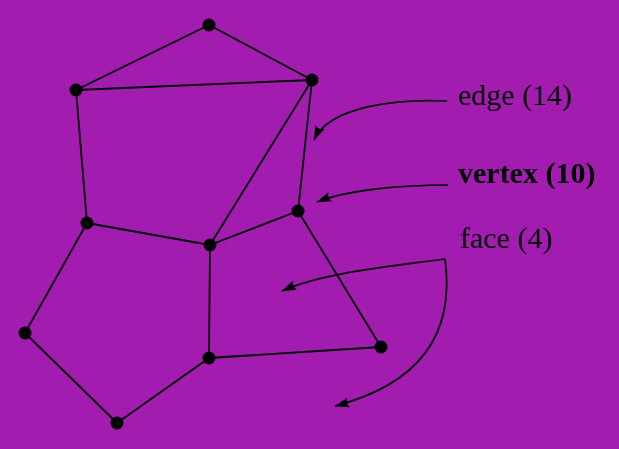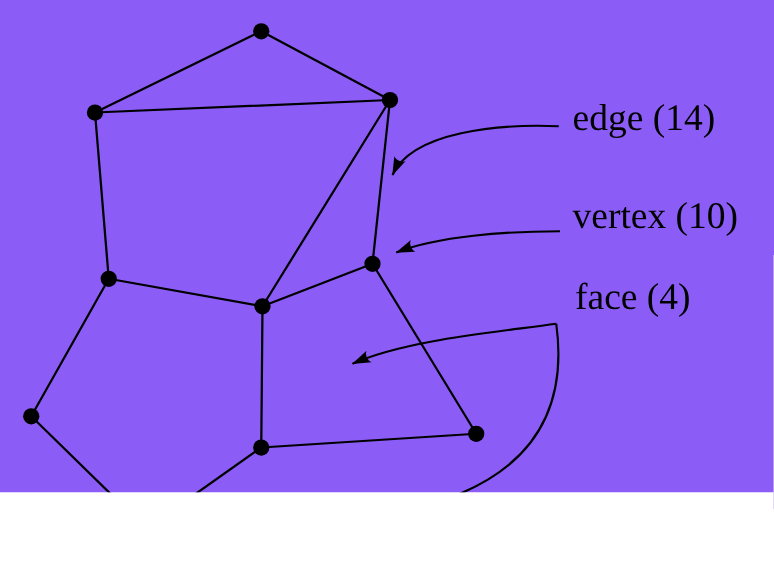--- a/index.html
+++ b/index.html
@@ -3,40 +3,40 @@
 <meta charset="utf-8">
 <style>
   html, body {
     margin: 0;
     padding: 0;
     background: #ffffff;
   }
   .canvas {
     position: relative;
     width: 619px;
-    height: 394px;
-    background: #8b5cf6;
+    height: 449px;
+    background: #a21caf;
     overflow: hidden;
     font-family: "Liberation Serif", serif;
   }
   .graph-svg {
     position: absolute;
     left: 0;
     top: 0;
   }
   .label {
     position: absolute;
     font-size: 30px;
     line-height: 1;
     color: #000000;
     white-space: nowrap;
     user-select: none;
   }
   .label-edge   { left: 458px; top: 80px;  }
-  .label-vertex { left: 458px; top: 158px; }
+  .label-vertex { left: 458px; top: 158px; font-weight: bold; }
   .label-face   { left: 460px; top: 223px; }
 </style>
 </head>
 <body>
 
 <div class="canvas">
 
   <svg class="graph-svg" width="619" height="449" viewBox="0 0 619 449">
     <defs>
       <marker id="arrowhead" viewBox="0 0 16 11" refX="15" refY="5.5" markerWidth="16" markerHeight="11" markerUnits="userSpaceOnUse" orient="auto">

